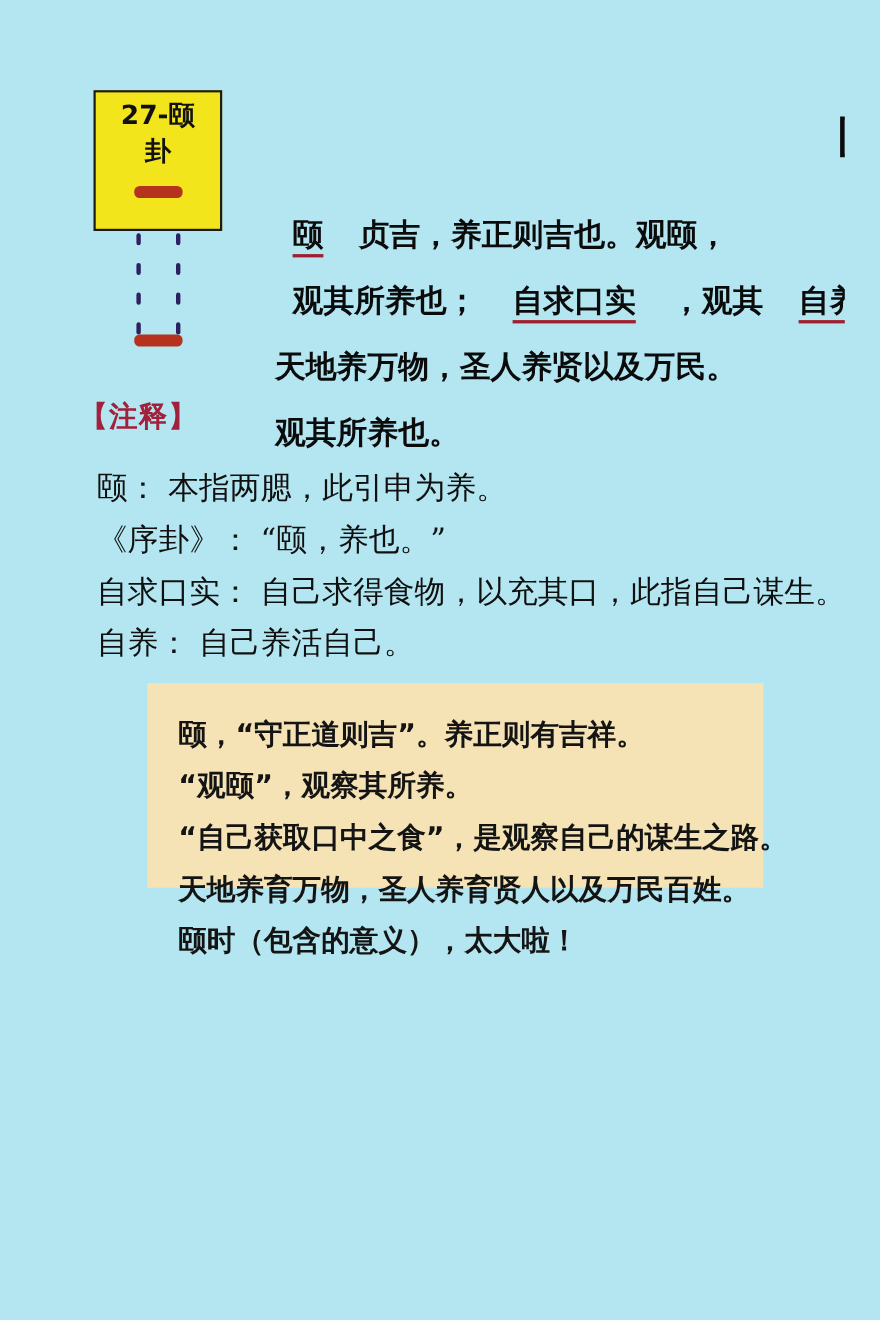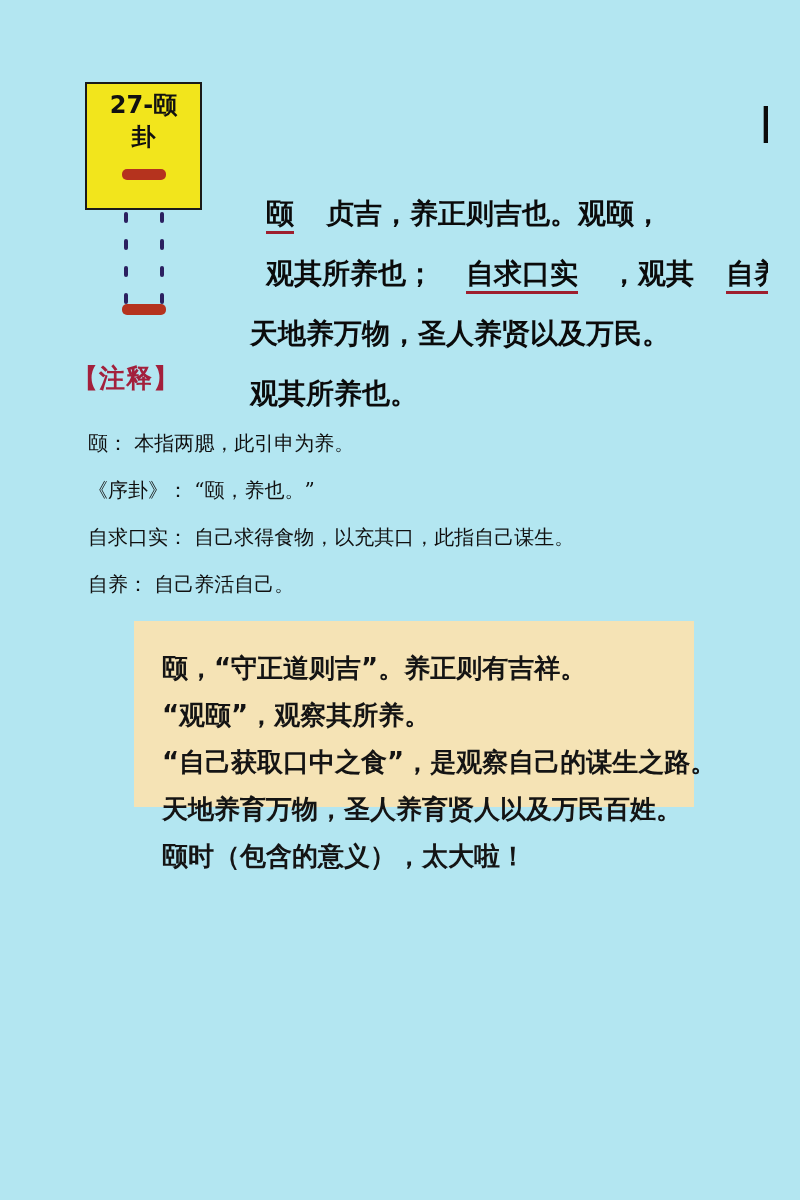--- a/index.html
+++ b/index.html
@@ -91,21 +91,21 @@
     color: #A3203C;
     font-family: "DejaVu Sans", "Liberation Sans", sans-serif;
     letter-spacing: 1px;
   }
 
   
   .annotations {
     position: absolute;
     left: 8px; top: 348px;
     font-family: "DejaVu Serif", "Liberation Serif", serif;
-    font-size: 20px;
+    font-size: 28px;
     line-height: 31px;
     color: #101010;
     white-space: nowrap;
   }
 
   
   .translation {
     position: absolute;
     left: 70px; top: 557px;
     width: 560px; height: 186px;

